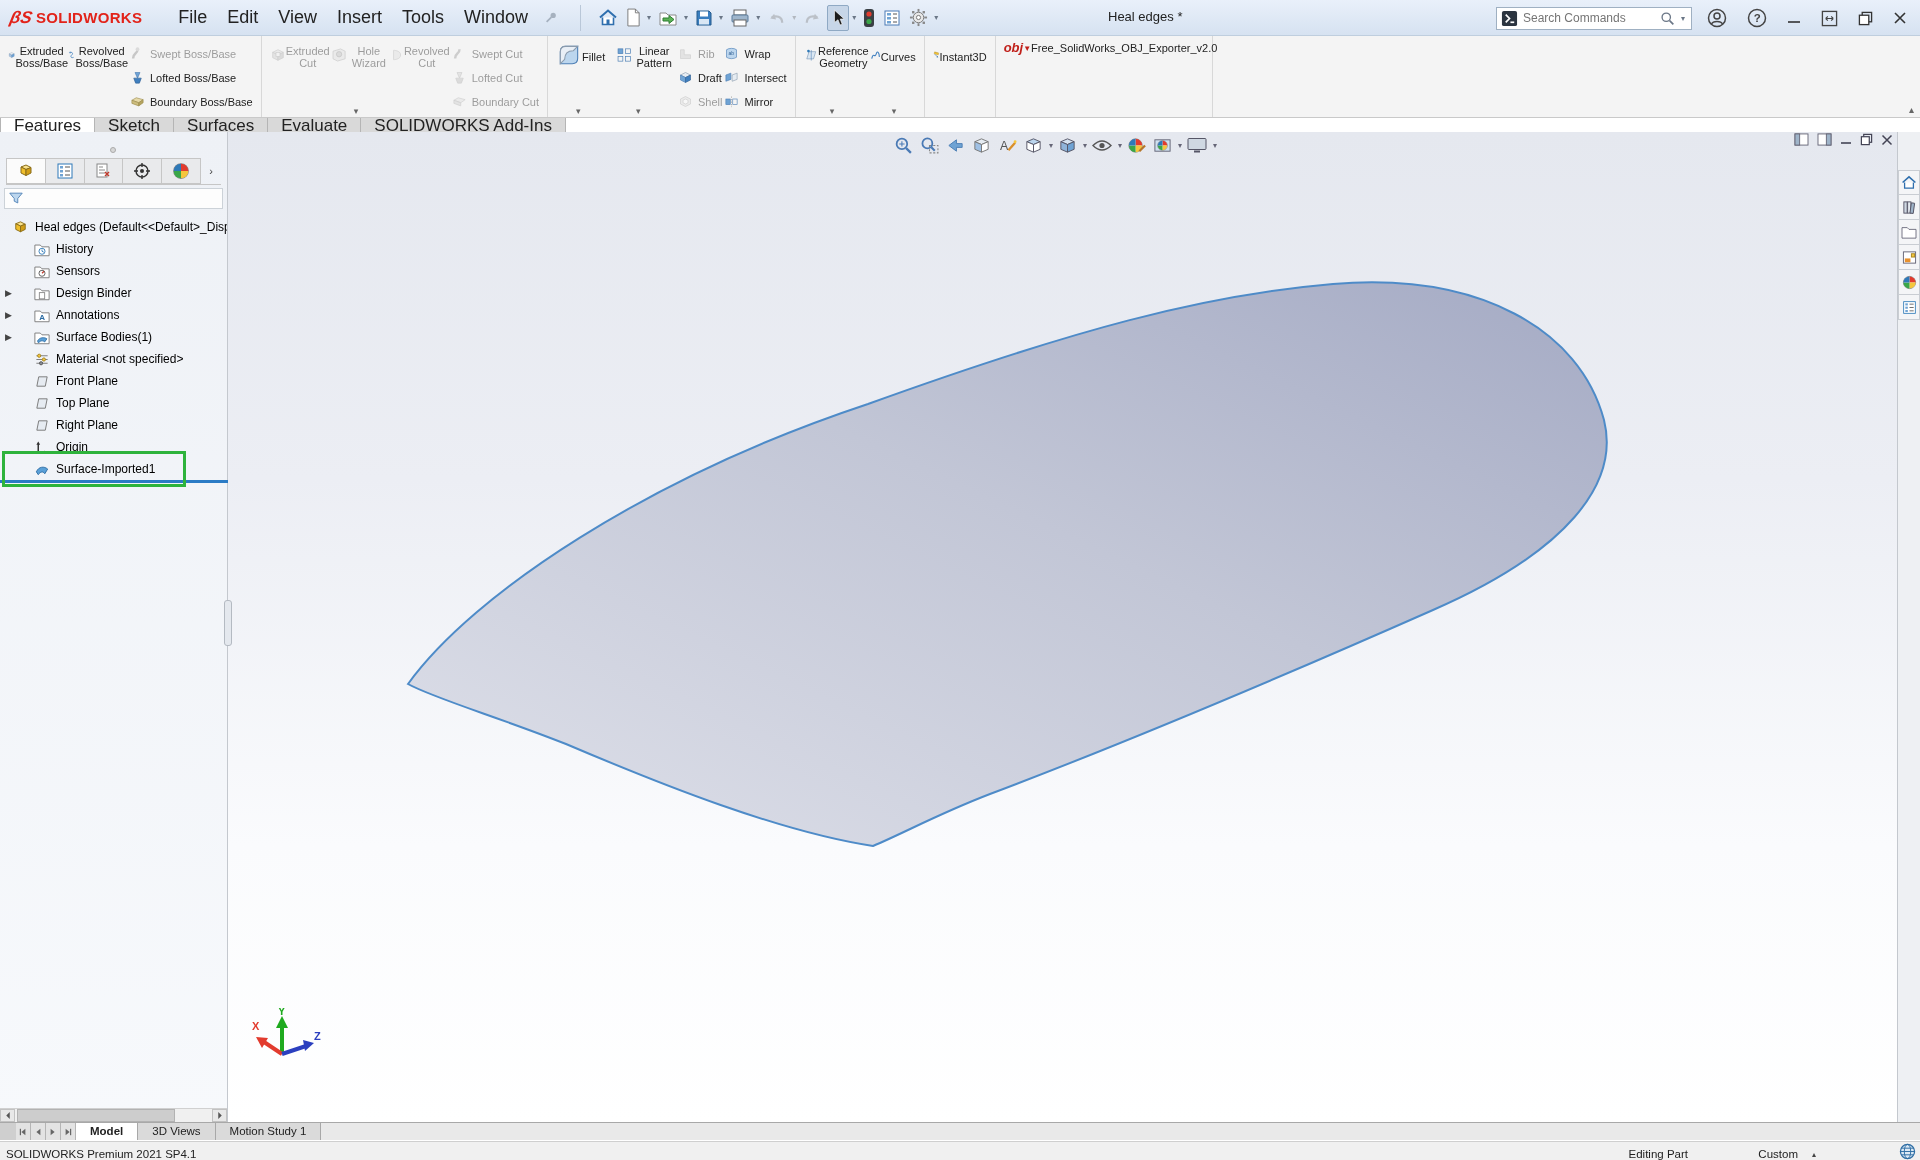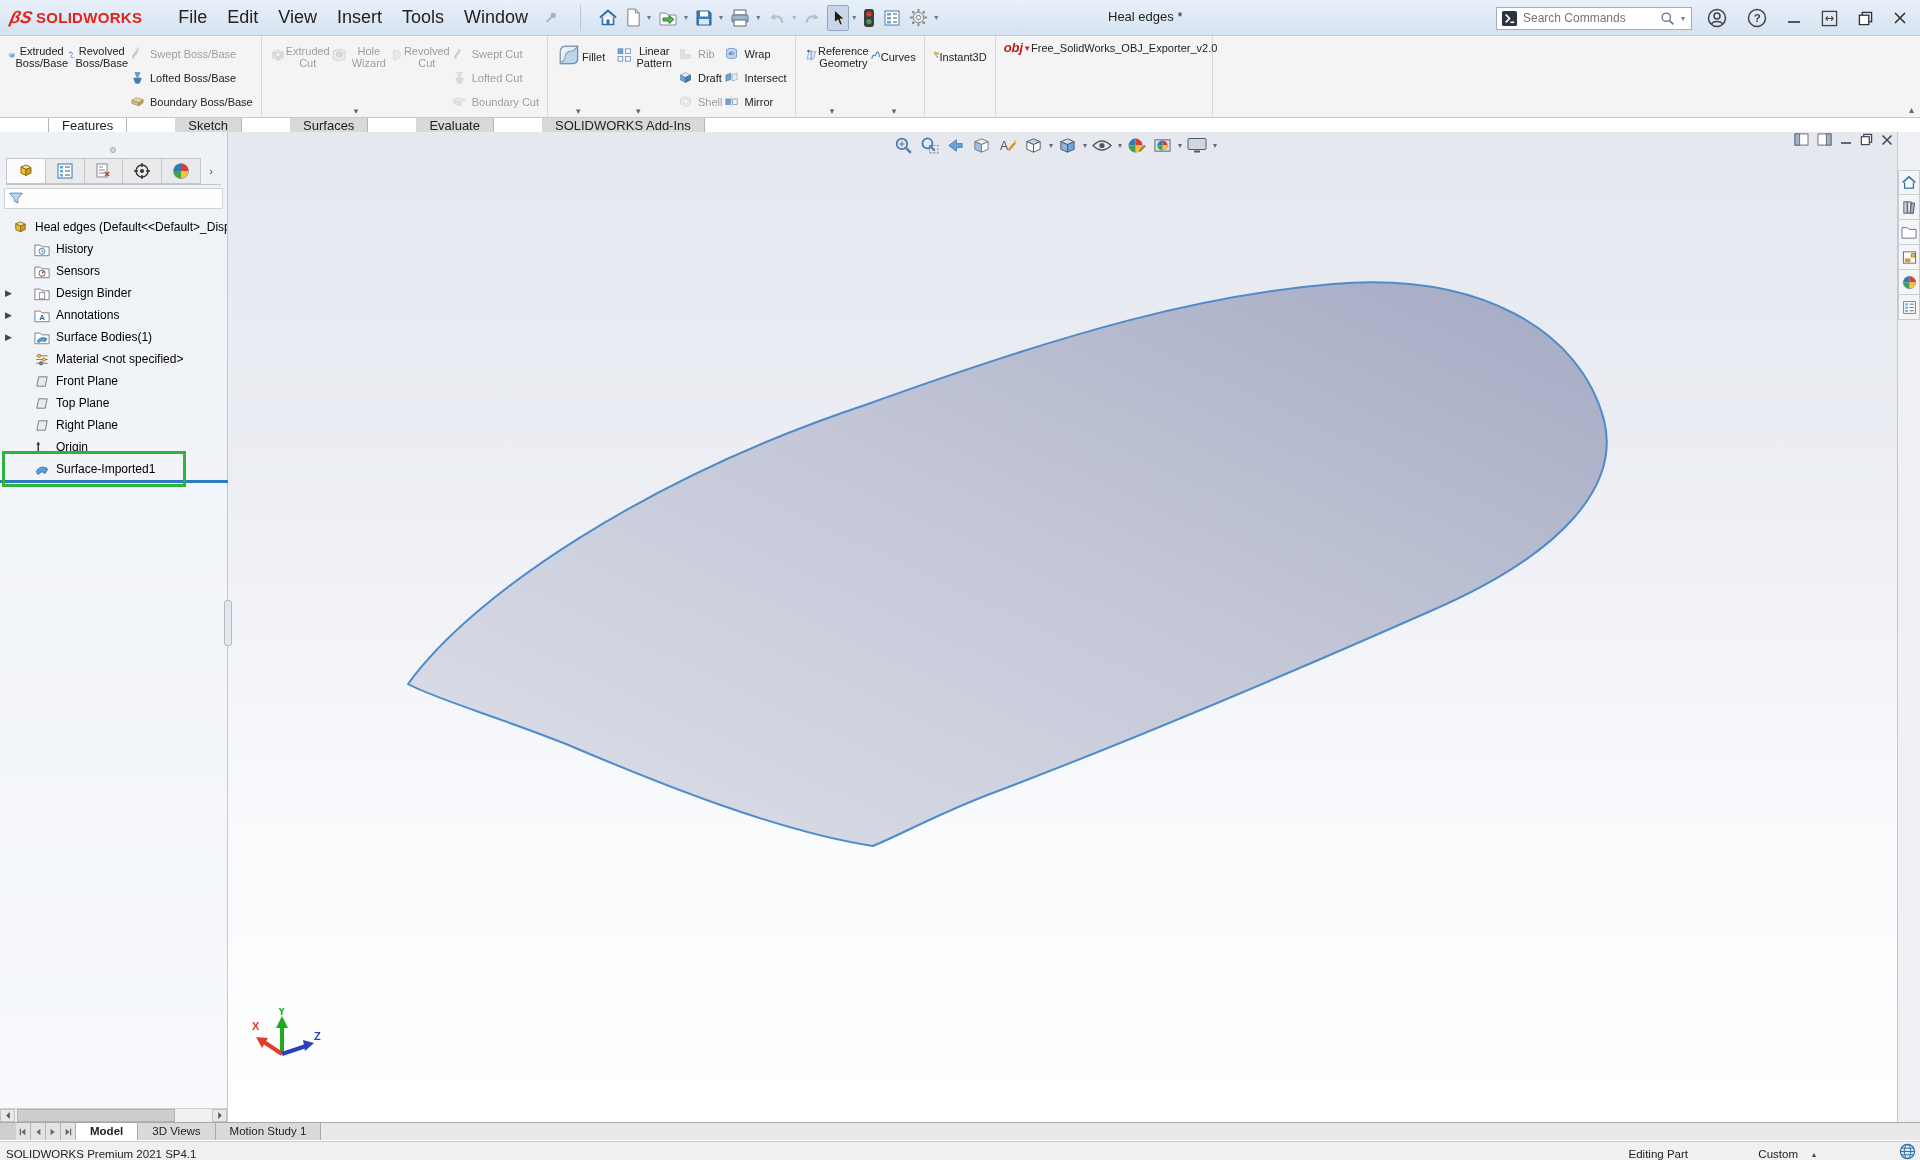--- a/index.html
+++ b/index.html
@@ -37,21 +37,21 @@
   .bigbtn svg { margin-bottom:3px; }
   .stack { display:flex; flex-direction:column; gap:9px; padding-top:7px; margin-left:2px; }
   .smallbtn { display:flex; align-items:center; gap:5px; font-size:11px; color:#222; white-space:nowrap; }
   .gcaret { position:absolute; bottom:1px; font-size:9px; color:#666; }
   .ribbon-collapse { position:absolute; right:6px; bottom:2px; font-size:10px; color:#666; }
   .objico { color:#c0201a; font-weight:bold; font-size:13px; line-height:10px; font-style:italic; }
   .objarrow { color:#c0201a; font-size:8px; line-height:7px; }
 
   
   .tabstrip { position:absolute; top:117px; left:0; right:0; height:15px; background:#fff; display:flex; border-top:1px solid #c9c9c9; }
-  .rtab { padding:0 13px; font-size:13px; line-height:15px; background:#d9d9d9; border-right:1px solid #b5b5b5; color:#222;margin-left:48px; }
+  .rtab { padding:0 13px; font-size:17px; line-height:15px; background:#d9d9d9; border-right:1px solid #b5b5b5; color:#222; }
   .rtab.active { background:#fff; border-right:1px solid #b5b5b5; border-left:1px solid #b5b5b5; font-weight:400; }
 
   
   .main { position:absolute; top:132px; left:0; right:0; bottom:38px; }
 
   
   .treepanel { position:absolute; left:0; top:0; bottom:0; width:228px;
     background:linear-gradient(#eef1f6,#f7f9fc); border-right:1px solid #c4c8ce; }
   .panel-dot { position:absolute; top:15px; left:110px; width:6px; height:6px; border-radius:50%;
     background:#d7d7d7; border:1px solid #aaa; }

